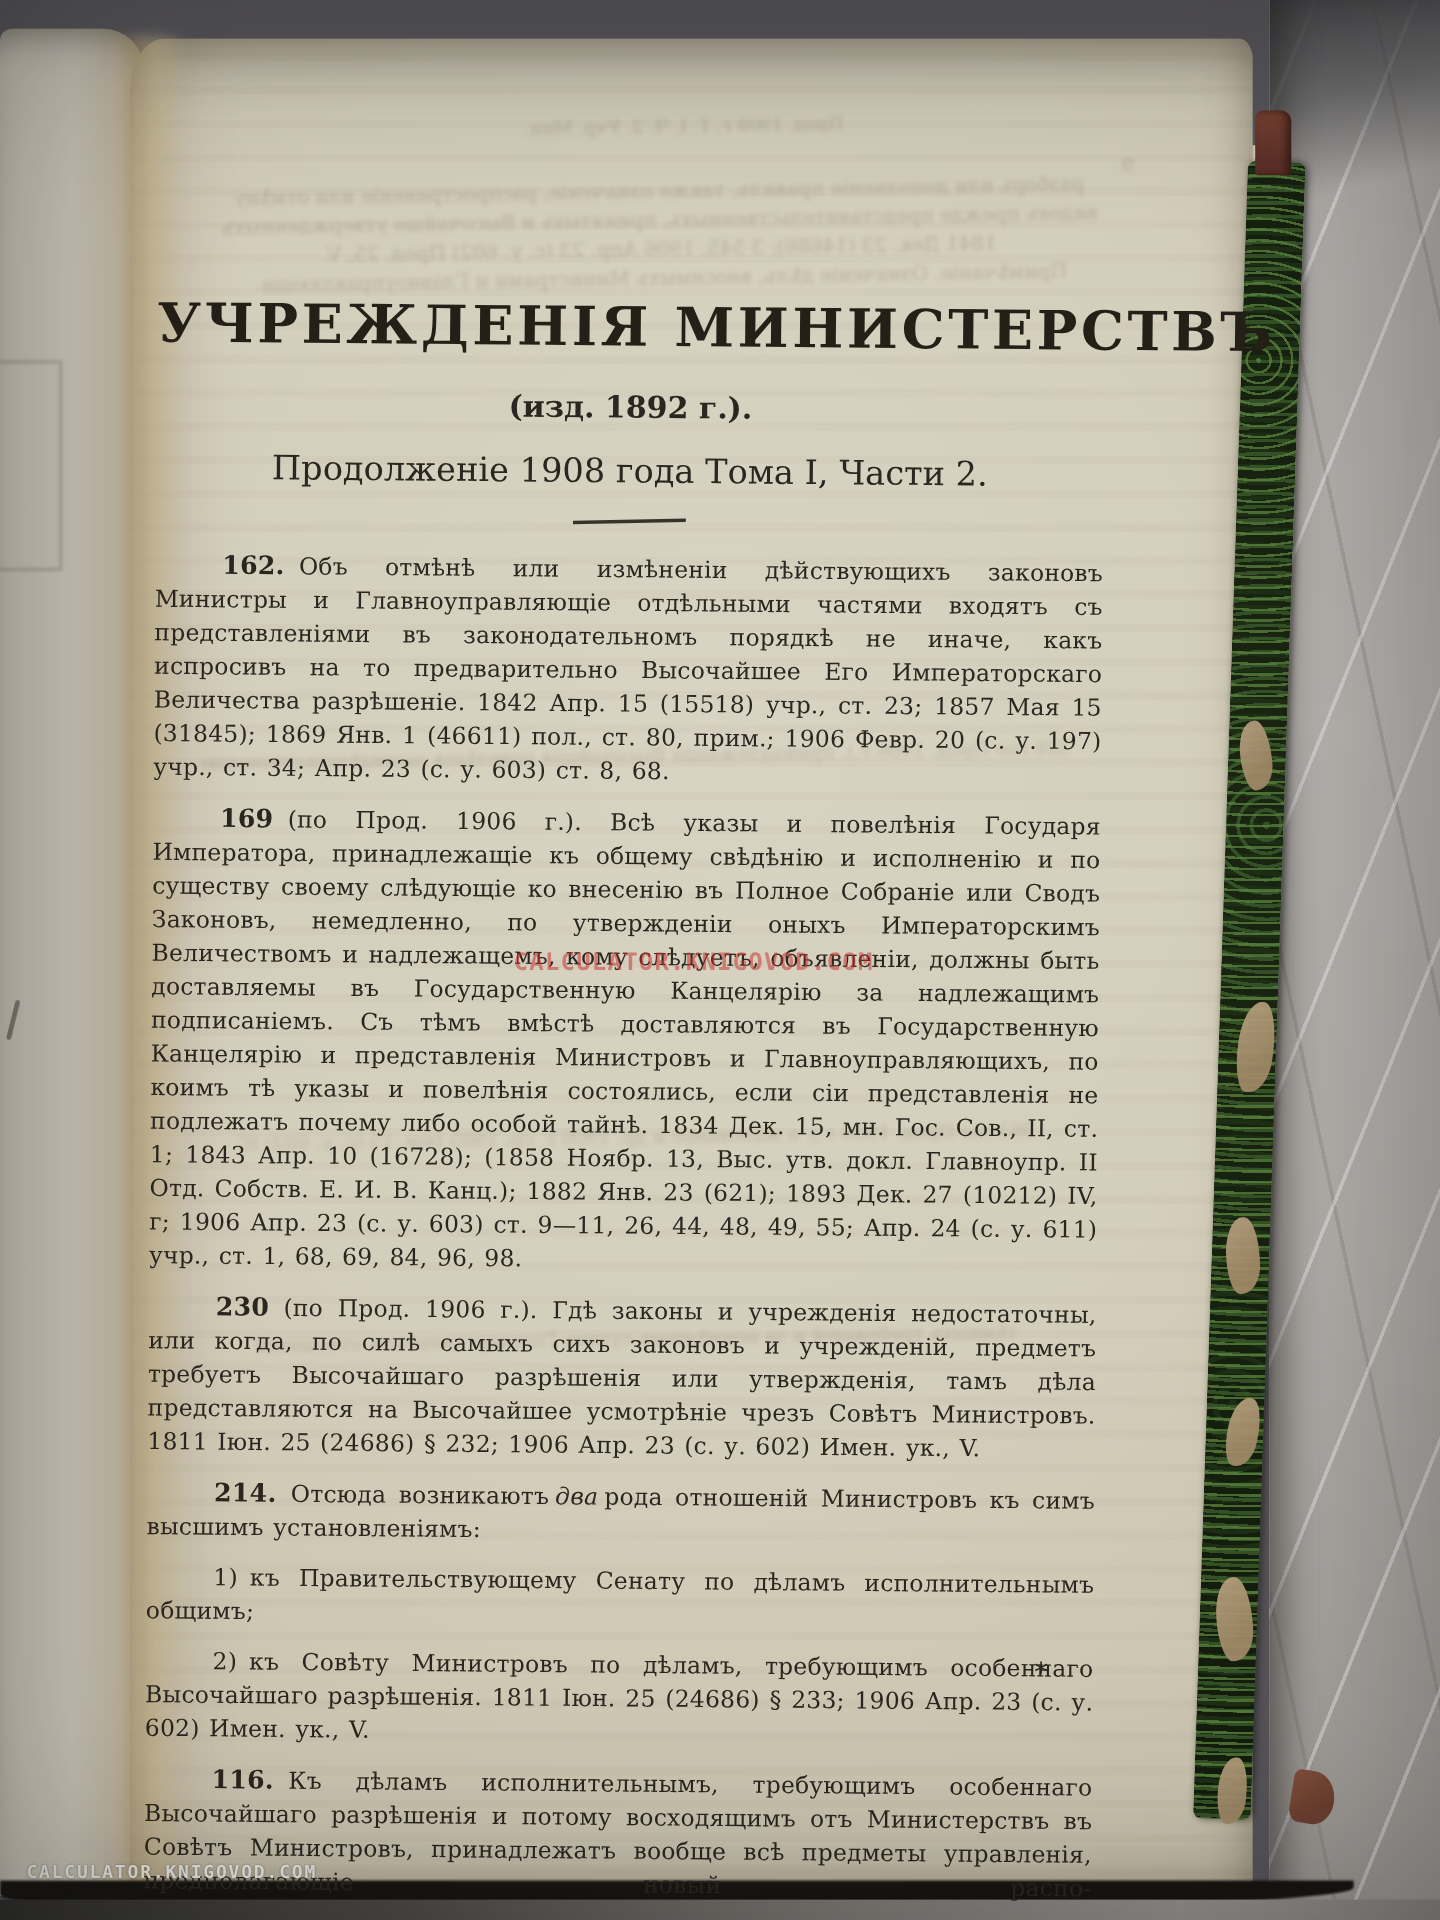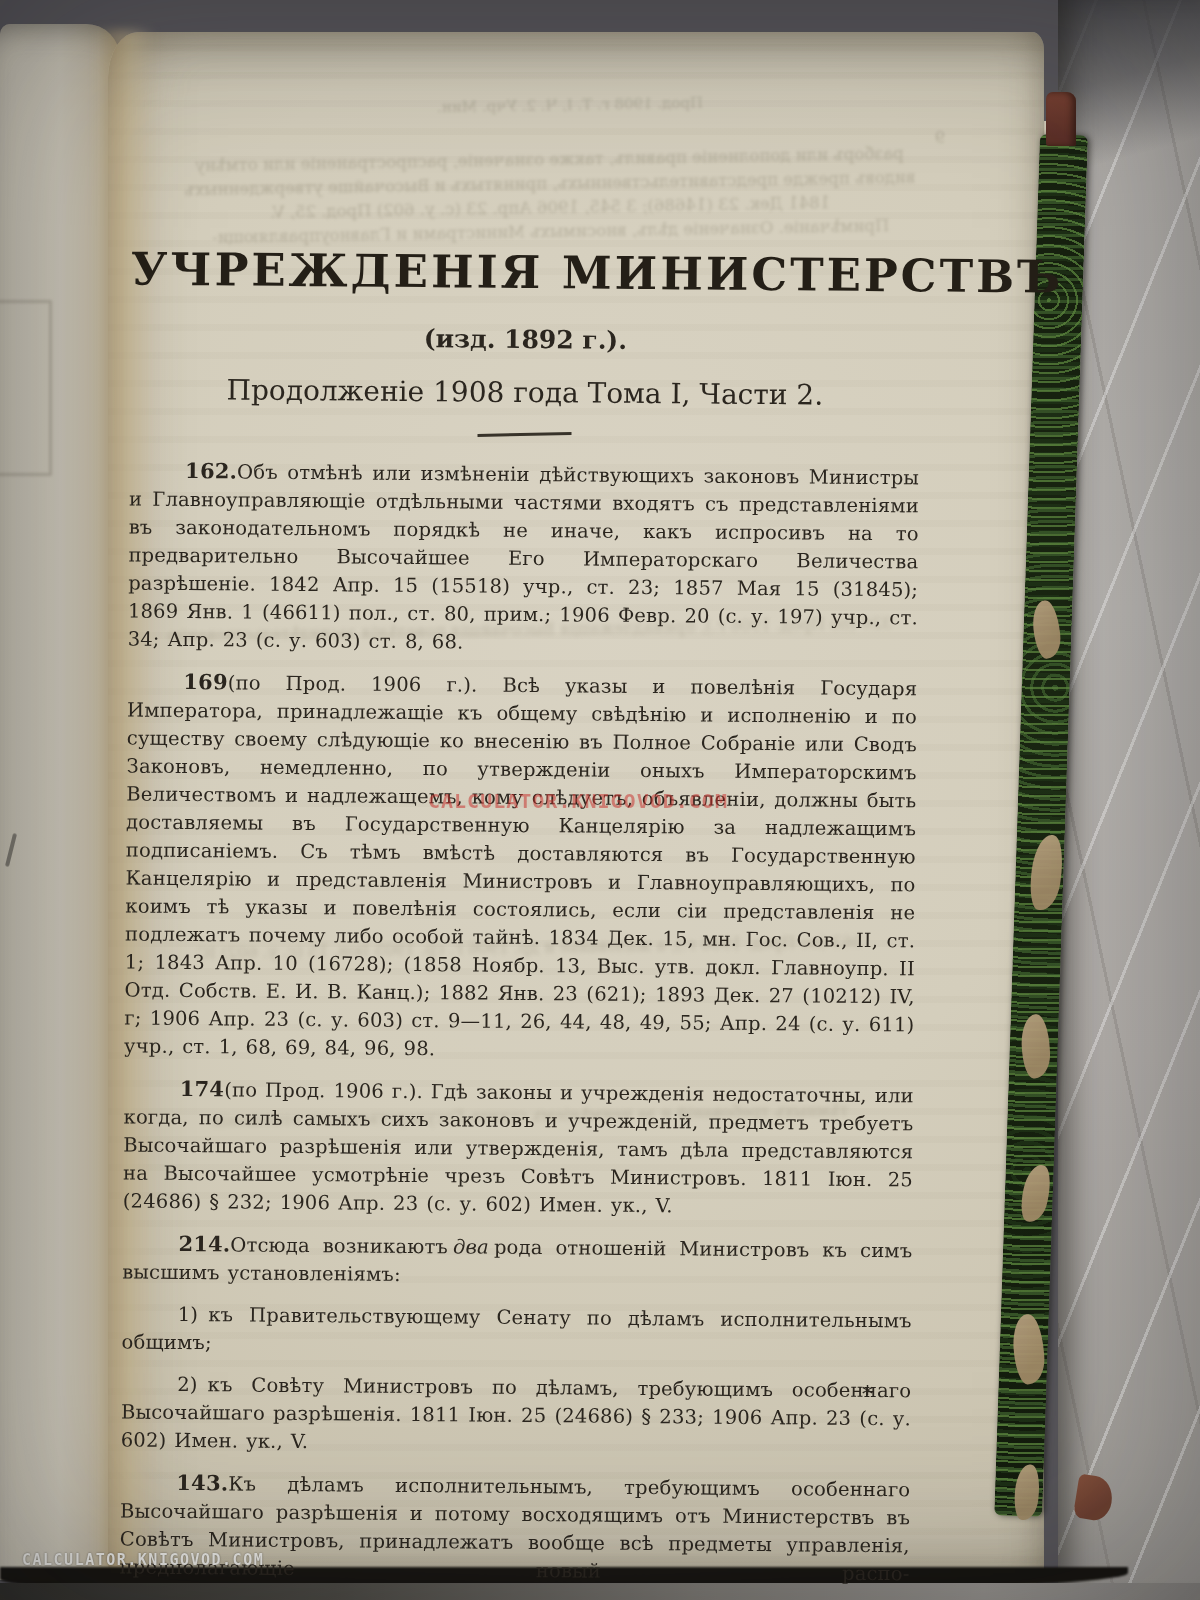--- a/index.html
+++ b/index.html
@@ -82,21 +82,21 @@
   .text-col{position:absolute;left:132px;top:150px;width:790px;z-index:10;
     color:#2b261f;transform:rotate(.5deg);transform-origin:50% 0;}
   .title{margin-top:96px;text-align:center;font-size:45px;font-weight:700;
     letter-spacing:3px;color:#241f17;white-space:nowrap;}
   .edition{margin-top:26px;text-align:center;font-size:25px;font-weight:700;}
   .subtitle{margin-top:22px;text-align:center;font-size:28px;}
   .rule{width:94px;height:3px;background:#38332a;margin:24px auto 0;transform:rotate(-1.6deg);}
   .para{margin:0;margin-top:24px;font-size:19.5px;line-height:28px;text-align:justify;
     text-indent:56px;letter-spacing:.2px;word-spacing:1.5px;}
   .para + .para{margin-top:14px;}
-  .pnum{font-weight:700;font-size:21px;}
+  .pnum{font-weight:700;margin-right:12px;font-size:21px;}
   .lnum{margin-right:10px;}
   .ital{font-style:italic;margin:0 5px;}
   .list-item{margin-top:2px;}
   .force-just{text-align-last:justify;}
   .footnote-mark{position:absolute;left:862px;top:1382px;z-index:10;
     font-size:22px;color:#2b261f;}
 
   
   .wm-center{position:absolute;left:428px;top:789px;z-index:20;
     font-family:"DejaVu Sans Mono",monospace;font-weight:700;font-size:20px;
@@ -151,33 +151,33 @@
     <div class="subtitle">Продолженіе 1908 года Тома I, Части 2.</div>
     <div class="rule"></div>
 
     <p class="para">
       <span class="pnum">162.</span><span>Объ отмѣнѣ или измѣненіи дѣйствующихъ законовъ Министры и Главноуправляющіе отдѣльными частями входятъ съ представленіями въ законодательномъ порядкѣ не иначе, какъ испросивъ на то предварительно Высочайшее Его Императорскаго Величества разрѣшеніе. 1842 Апр. 15 (15518) учр., ст. 23; 1857 Мая 15 (31845); 1869 Янв. 1 (46611) пол., ст. 80, прим.; 1906 Февр. 20 (с. у. 197) учр., ст. 34; Апр. 23 (с. у. 603) ст. 8, 68.</span>
     </p>
     <p class="para">
       <span class="pnum">169</span><span>(по Прод. 1906 г.). Всѣ указы и повелѣнія Государя Императора, принадлежащіе къ общему свѣдѣнію и исполненію и по существу своему слѣдующіе ко внесенію въ Полное Собраніе или Сводъ Законовъ, немедленно, по утвержденіи оныхъ Императорскимъ Величествомъ и надлежащемъ, кому слѣдуетъ, объявленіи, должны быть доставляемы въ Государственную Канцелярію за надлежащимъ подписаніемъ. Съ тѣмъ вмѣстѣ доставляются въ Государственную Канцелярію и представленія Министровъ и Главноуправляющихъ, по коимъ тѣ указы и повелѣнія состоялись, если сіи представленія не подлежатъ почему либо особой тайнѣ. 1834 Дек. 15, мн. Гос. Сов., II, ст. 1; 1843 Апр. 10 (16728); (1858 Ноябр. 13, Выс. утв. докл. Главноупр. II Отд. Собств. Е. И. В. Канц.); 1882 Янв. 23 (621); 1893 Дек. 27 (10212) IV, г; 1906 Апр. 23 (с. у. 603) ст. 9—11, 26, 44, 48, 49, 55; Апр. 24 (с. у. 611) учр., ст. 1, 68, 69, 84, 96, 98.</span>
     </p>
     <p class="para">
-      <span class="pnum">174</span><span>(по Прод. 1906 г.). Гдѣ законы и учрежденія недостаточны, или когда, по силѣ самыхъ сихъ законовъ и учрежденій, предметъ требуетъ Высочайшаго разрѣшенія или утвержденія, тамъ дѣла представляются на Высочайшее усмотрѣніе чрезъ Совѣтъ Министровъ. 1811 Іюн. 25 (24686) § 232; 1906 Апр. 23 (с. у. 602) Имен. ук., V.</span>
+      <span class="pnum">230</span><span>(по Прод. 1906 г.). Гдѣ законы и учрежденія недостаточны, или когда, по силѣ самыхъ сихъ законовъ и учрежденій, предметъ требуетъ Высочайшаго разрѣшенія или утвержденія, тамъ дѣла представляются на Высочайшее усмотрѣніе чрезъ Совѣтъ Министровъ. 1811 Іюн. 25 (24686) § 232; 1906 Апр. 23 (с. у. 602) Имен. ук., V.</span>
     </p>
     <p class="para">
       <span class="pnum">214.</span><span>Отсюда возникаютъ</span><span class="ital">два</span><span>рода отношеній Министровъ къ симъ высшимъ установленіямъ:</span>
     </p>
     <p class="para list-item">
       <span class="lnum">1)</span><span>къ Правительствующему Сенату по дѣламъ исполнительнымъ общимъ;</span>
     </p>
     <p class="para list-item">
       <span class="lnum">2)</span><span>къ Совѣту Министровъ по дѣламъ, требующимъ особеннаго Высочайшаго разрѣшенія. 1811 Іюн. 25 (24686) § 233; 1906 Апр. 23 (с. у. 602) Имен. ук., V.</span>
     </p>
     <p class="para force-just">
-      <span class="pnum">143.</span><span>Къ дѣламъ исполнительнымъ, требующимъ особеннаго Высочайшаго разрѣшенія и потому восходящимъ отъ Министерствъ въ Совѣтъ Министровъ, принадлежатъ вообще всѣ предметы управленія, предполагающіе новый распо-</span>
+      <span class="pnum">116.</span><span>Къ дѣламъ исполнительнымъ, требующимъ особеннаго Высочайшаго разрѣшенія и потому восходящимъ отъ Министерствъ въ Совѣтъ Министровъ, принадлежатъ вообще всѣ предметы управленія, предполагающіе новый распо-</span>
     </p>
   </div>
 
   <div class="footnote-mark">*</div>
 
   <div class="wm-center">CALCULATOR.KNIGOVOD.COM</div>
   <div class="wm-corner">CALCULATOR.KNIGOVOD.COM</div>
 
   <div class="vignette"></div>
 </div>

